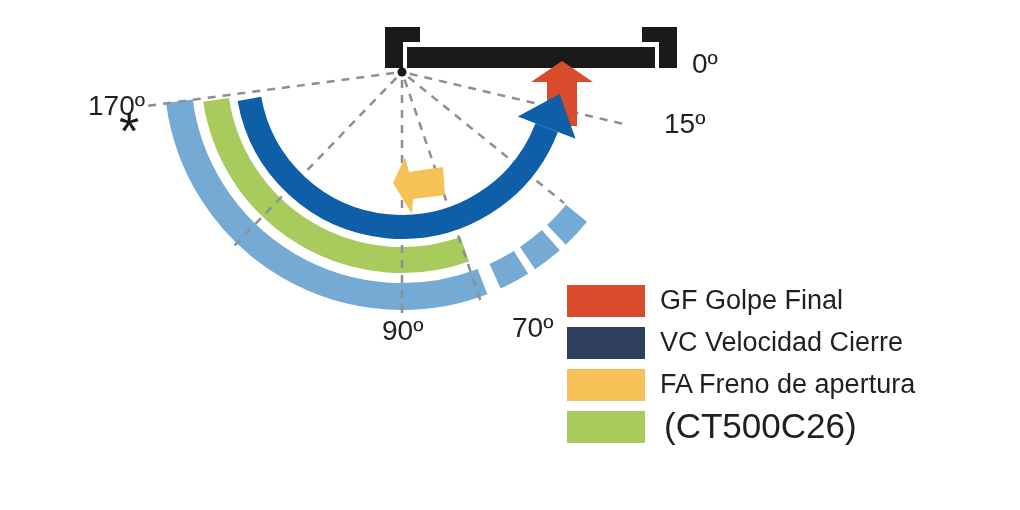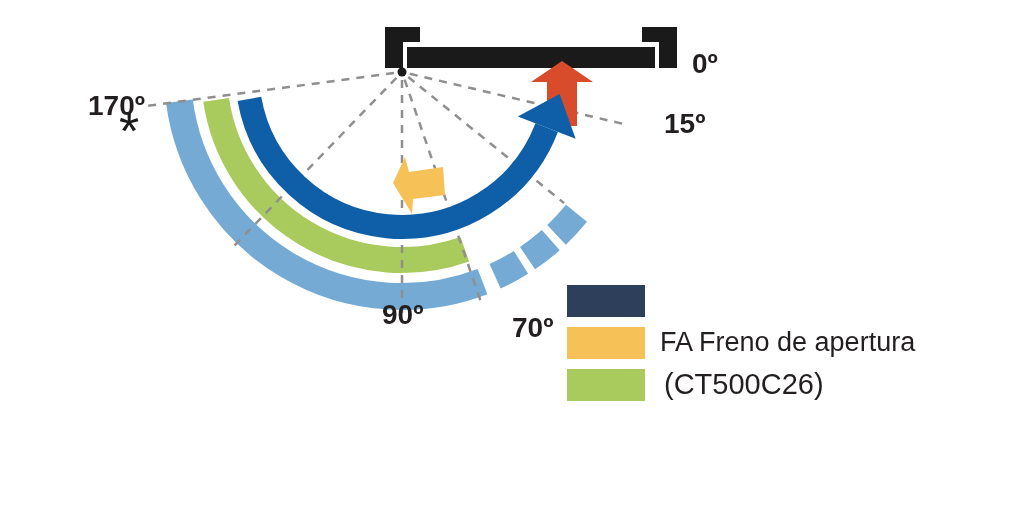--- a/index.html
+++ b/index.html
@@ -2,32 +2,32 @@
 <html><head>
 <meta charset="utf-8">
 <style>
   html,body{margin:0;padding:0;background:#fff;}
   .canvas{
     position:relative;width:1020px;height:510px;background:#fff;overflow:hidden;
     font-family:"Liberation Sans","DejaVu Sans",sans-serif;color:#231f20;
   }
   .canvas svg{position:absolute;left:0;top:0;}
   .angle-label{
-    position:absolute;font-size:28px;line-height:1;color:#231f20;white-space:nowrap;font-weight:bold;
+    position:absolute;font-size:28px;line-height:1;color:#231f20;white-space:nowrap;
   }
   .asterisk{
     position:absolute;font-size:52px;line-height:0.52;color:#1a1a1a;
   }
   .legend{position:absolute;left:567px;top:285px;}
   .legend-row{display:flex;align-items:flex-start;margin-bottom:10px;}
   .legend-swatch{width:78px;height:32px;flex:0 0 78px;}
   .legend-label{
     margin-left:15px;font-size:27px;line-height:31px;white-space:nowrap;color:#231f20;
   }
-  .legend-note{font-size:29px;line-height:30px;padding-left:4px;white-space:nowrap;color:#231f20;}
+  .legend-note{font-size:35px;line-height:30px;padding-left:4px;white-space:nowrap;color:#231f20;}
 </style>
 </head>
 <body>
 
 <div class="canvas">
 
   <svg width="1020" height="510" viewBox="0 0 1020 510">
 
     <g>
       <path d="M385,27 L420,27 L420,42 L403,42 L403,68 L385,68 Z" fill="#1a1a1a"></path>
@@ -62,26 +62,31 @@
 
     <polygon points="393,183 405,157 409,172 443,167 445,195 413,199 412,214" fill="#f6c257"></polygon>
 
     <circle cx="402" cy="72" r="4.5" fill="#1a1a1a"></circle>
   </svg>
 
   <div class="angle-label" style="left:88px;top:92px;">170º</div>
   <div class="asterisk" style="left:119px;top:118px;">*</div>
   <div class="angle-label" style="left:692px;top:50px;">0º</div>
   <div class="angle-label" style="left:664px;top:110px;">15º</div>
-  <div class="angle-label" style="left:382px;top:301px;">90º</div>
+  <div class="angle-label" style="left:382px;top:317px;">90º</div>
   <div class="angle-label" style="left:476px;top:314px;margin-left:36px;">70º</div>
 
   <div class="legend">
     <div class="legend-row">
+      <div class="legend-swatch" style="background: rgb(217, 76, 43);"></div>
+      <div class="legend-label">GF Golpe Final</div>
+    </div>
+    <div class="legend-row">
       <div class="legend-swatch" style="background: rgb(46, 63, 92);"></div>
+      <div class="legend-label">VC Velocidad Cierre</div>
     </div>
     <div class="legend-row">
       <div class="legend-swatch" style="background: rgb(246, 194, 87);"></div>
       <div class="legend-label">FA Freno de apertura</div>
     </div>
     <div class="legend-row">
       <div class="legend-swatch" style="background: rgb(169, 202, 93);"></div>
       <div>
         <div class="legend-label legend-note">(CT500C26)</div>
       </div>

